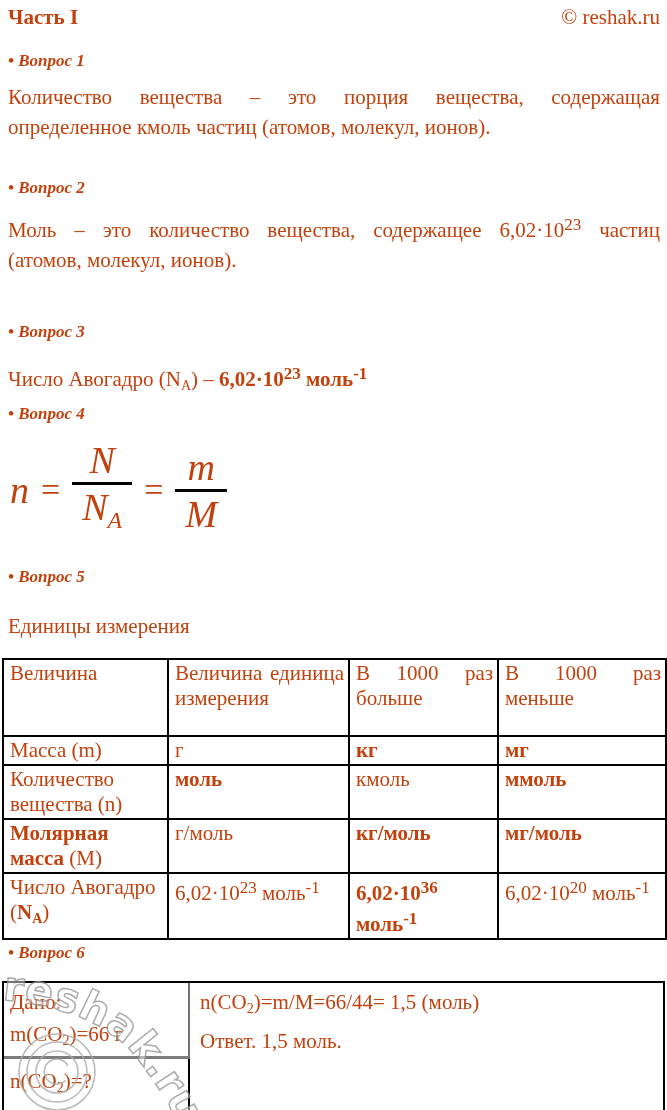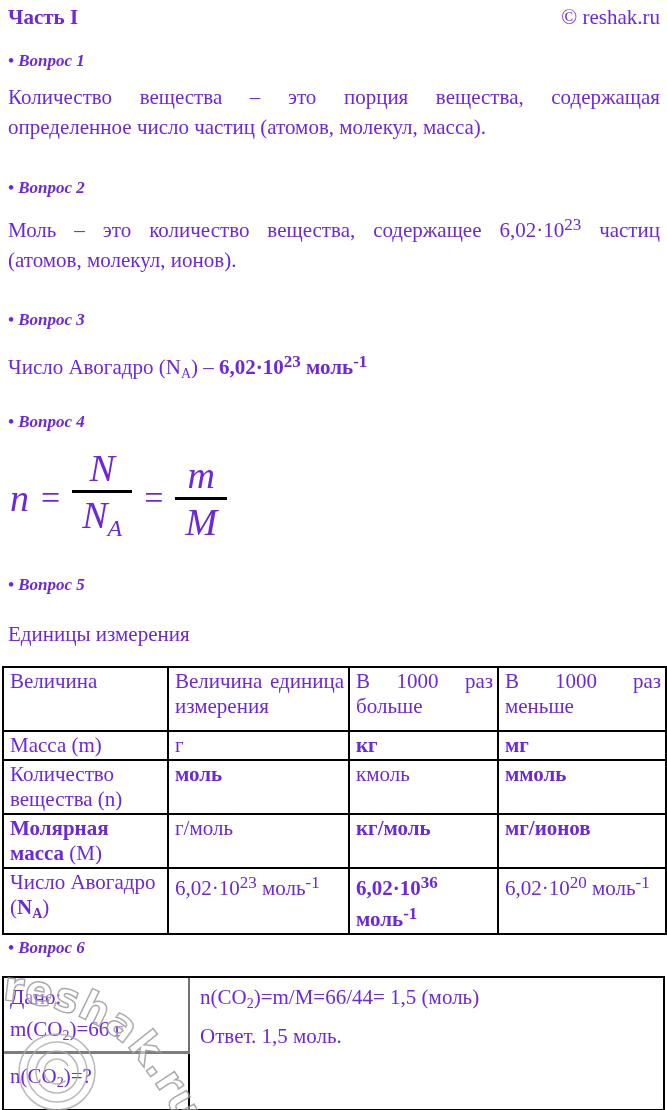--- a/index.html
+++ b/index.html
@@ -1,57 +1,57 @@
 <!DOCTYPE html>
 <html><head>
 <meta charset="utf-8">
 <style>
   * { margin:0; padding:0; box-sizing:border-box; }
   html,body { background:#ffffff; }
   .page {
     position:relative; width:667px; height:1110px; background:#fff;
-    font-family:"Liberation Serif", serif; color:#6d28d9; overflow:hidden;
+    font-family:"Liberation Serif", serif; color:#c2410c; overflow:hidden;
   }
   .content { position:absolute; inset:0; padding:0 7px 0 8px; }
 
   .doc-header { display:flex; justify-content:space-between; padding-top:4px;
     font-size:21px; line-height:26px; }
   .part-title { font-weight:bold; }
   .copyright { font-weight:normal; }
 
   .q-title { font-size:17px; font-weight:bold; font-style:italic; line-height:26px; }
   .para { font-size:21px; line-height:30px; }
   .jline { text-align:justify; text-align-last:justify; }
 
   sup.e { font-size:17px; vertical-align:7px; letter-spacing:0; }
   sub.s { font-size:14px; vertical-align:-4px; }
 
   .m-top18{margin-top:18px}.m-top8{margin-top:8px}.m-top33{margin-top:33px}
-  .m-top9{margin-top:9px}.m-top28{margin-top:32px}.m-top14{margin-top:14px}
-  .m-top20{margin-top:20px}.m-top12{margin-top:12px}.m-top21{margin-top:21px}
+  .m-top9{margin-top:9px}.m-top28{margin-top:44px}.m-top14{margin-top:14px}
+  .m-top20{}.m-top12{margin-top:12px}.m-top21{margin-top:21px}
   .m-top17{margin-top:17px}.m-top26{}.m-top15{margin-top:15px}
   .m-top23{margin-top:23px}
 
   
   .formula { display:flex; align-items:center; font-size:38px; font-style:italic;
     gap:12px; margin-left:2px; height:102px; }
   .formula .eq { font-style:normal; font-size:34px; }
   .frac { display:inline-flex; flex-direction:column; align-items:center; }
   .frac .num, .frac .den { line-height:44px; padding:0 10px; }
   .frac .bar { align-self:stretch; height:3px; background:#000; }
   .frac sub { font-size:24px; vertical-align:-8px; font-style:italic; }
 
   
   table.units { border-collapse:collapse; table-layout:fixed; width:663px;
     margin-left:-6px; font-size:21px; }
   table.units td { border:2px solid #000; vertical-align:top;
     padding:1px 4px 1px 6px; line-height:25px; }
   td.just { text-align:justify; }
   .b { font-weight:bold; }
-  tr.hdr  { height:64px;margin-left:26px; }
+  tr.hdr  { height:77px;margin-left:26px; }
   tr.r1   { height:27px; }
   tr.r2, tr.r3 { height:52px; }
   tr.r4   { height:53px;padding-left:40px; }
 
   
   .problem { display:grid; grid-template-columns:186px 1fr; grid-template-rows:76px 1fr;
     width:663px; margin-left:-6px; height:135px; border:2px solid #000;
     font-size:21px; line-height:32px; }
   .cell-given { grid-column:1; grid-row:1; border-right:2px solid #737373;
     border-bottom:3px solid #7d7d7d; padding:3px 4px 0 6px; }
@@ -71,21 +71,21 @@
   <div class="content">
 
     <div class="doc-header">
       <span class="part-title">Часть I</span>
       <span class="copyright">© reshak.ru</span>
     </div>
 
     <div class="q-title m-top18">• Вопрос 1</div>
     <div class="para m-top8">
       <div class="jline">Количество вещества – это порция вещества, содержащая</div>
-      <div>определенное число частиц (атомов, молекул, масса).</div>
+      <div>определенное кмоль частиц (атомов, молекул, ионов).</div>
     </div>
 
     <div class="q-title m-top33">• Вопрос 2</div>
     <div class="para m-top9">
       <div class="jline"><span>Моль – это количество вещества, содержащее 6,02·10</span><sup class="e">23</sup><span> частиц</span></div>
       <div>(атомов, молекул, ионов).</div>
     </div>
 
     <div class="q-title m-top28">• Вопрос 3</div>
     <div class="para m-top14"><span>Число Авогадро (N</span><sub class="s">A</sub><span>) – </span><span class="b"><span>6,02·10</span><sup class="e">23</sup><span> моль</span><sup class="e">-1</sup></span></div>
@@ -133,21 +133,21 @@
       <tr class="r2">
         <td>Количество вещества (n)</td>
         <td class="b">моль</td>
         <td>кмоль</td>
         <td class="b">ммоль</td>
       </tr>
       <tr class="r3">
         <td><span class="b">Молярная масса</span><span> (М)</span></td>
         <td>г/моль</td>
         <td class="b">кг/моль</td>
-        <td class="b">мг/ионов</td>
+        <td class="b">мг/моль</td>
       </tr>
       <tr class="r4">
         <td><span>Число Авогадро (</span><span class="b"><span>N</span><sub class="s">A</sub></span><span>)</span></td>
         <td><span>6,02·10</span><sup class="e">23</sup><span> моль</span><sup class="e">-1</sup></td>
         <td class="b"><span>6,02·10</span><sup class="e">36</sup><span> моль</span><sup class="e">-1</sup></td>
         <td><span>6,02·10</span><sup class="e">20</sup><span> моль</span><sup class="e">-1</sup></td>
       </tr>
     </tbody>
       </table>
 

